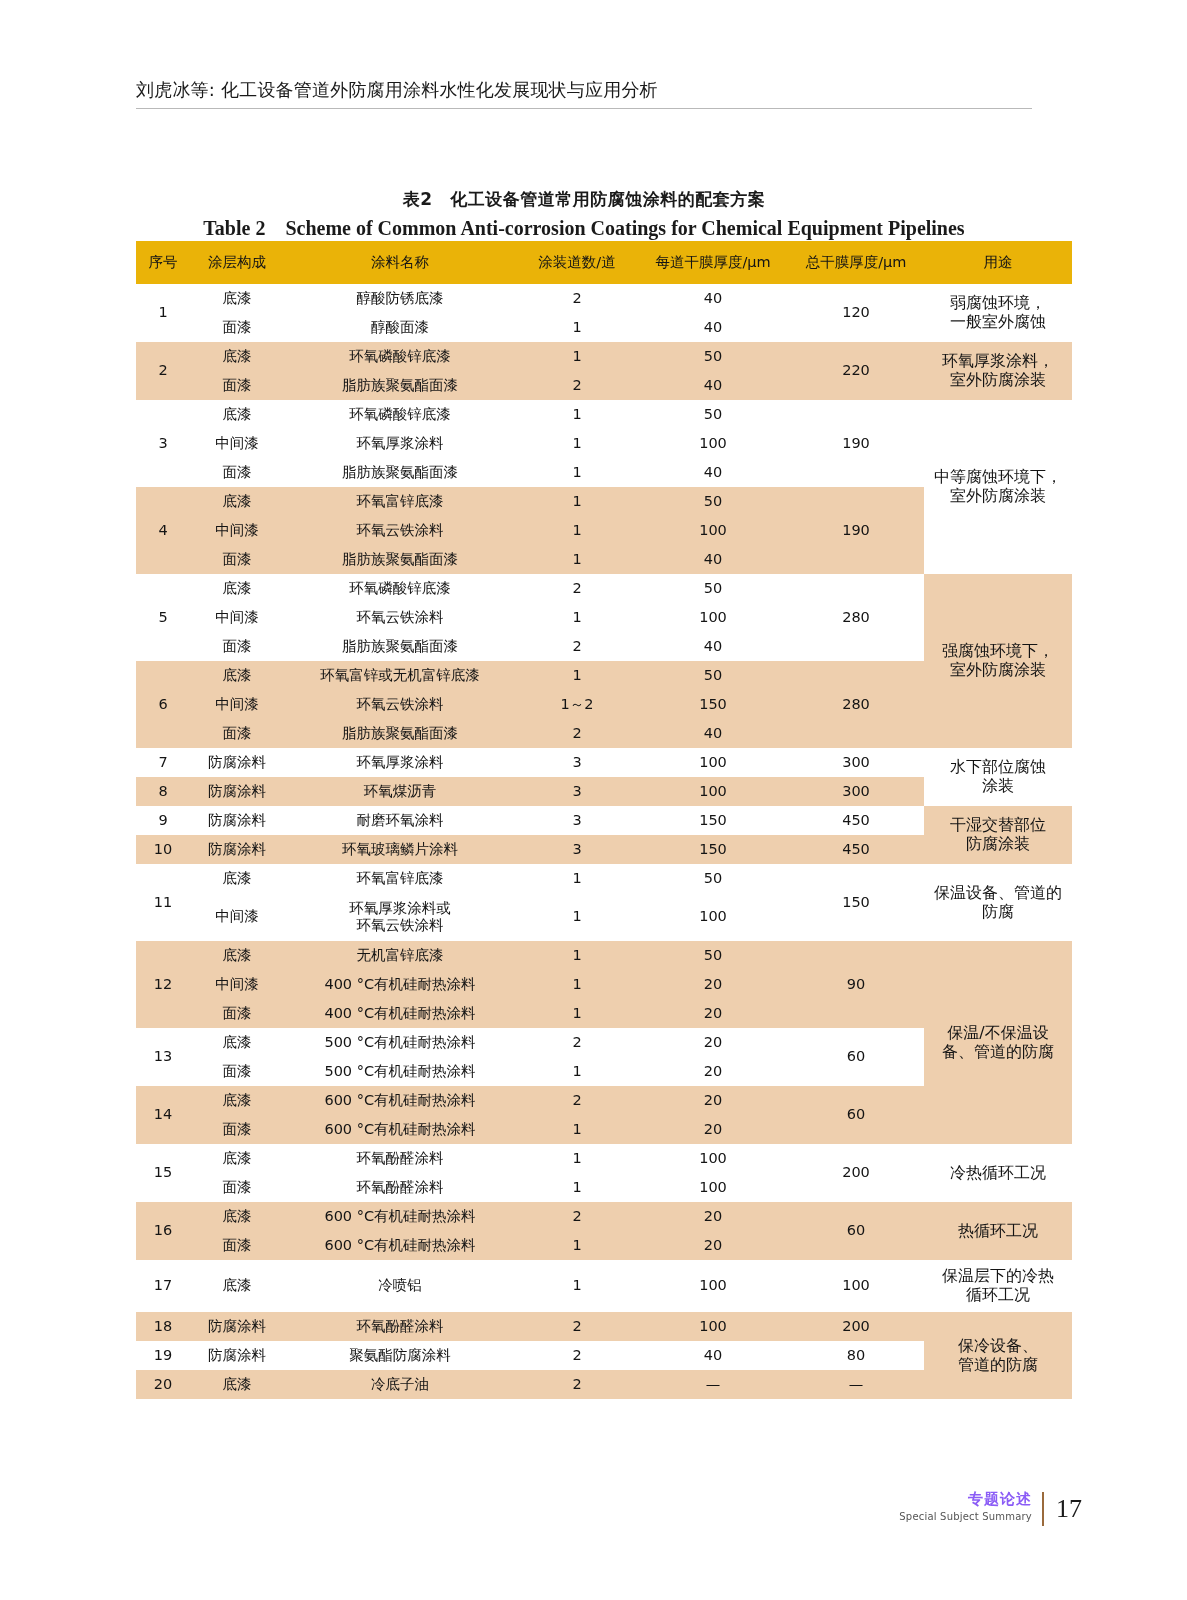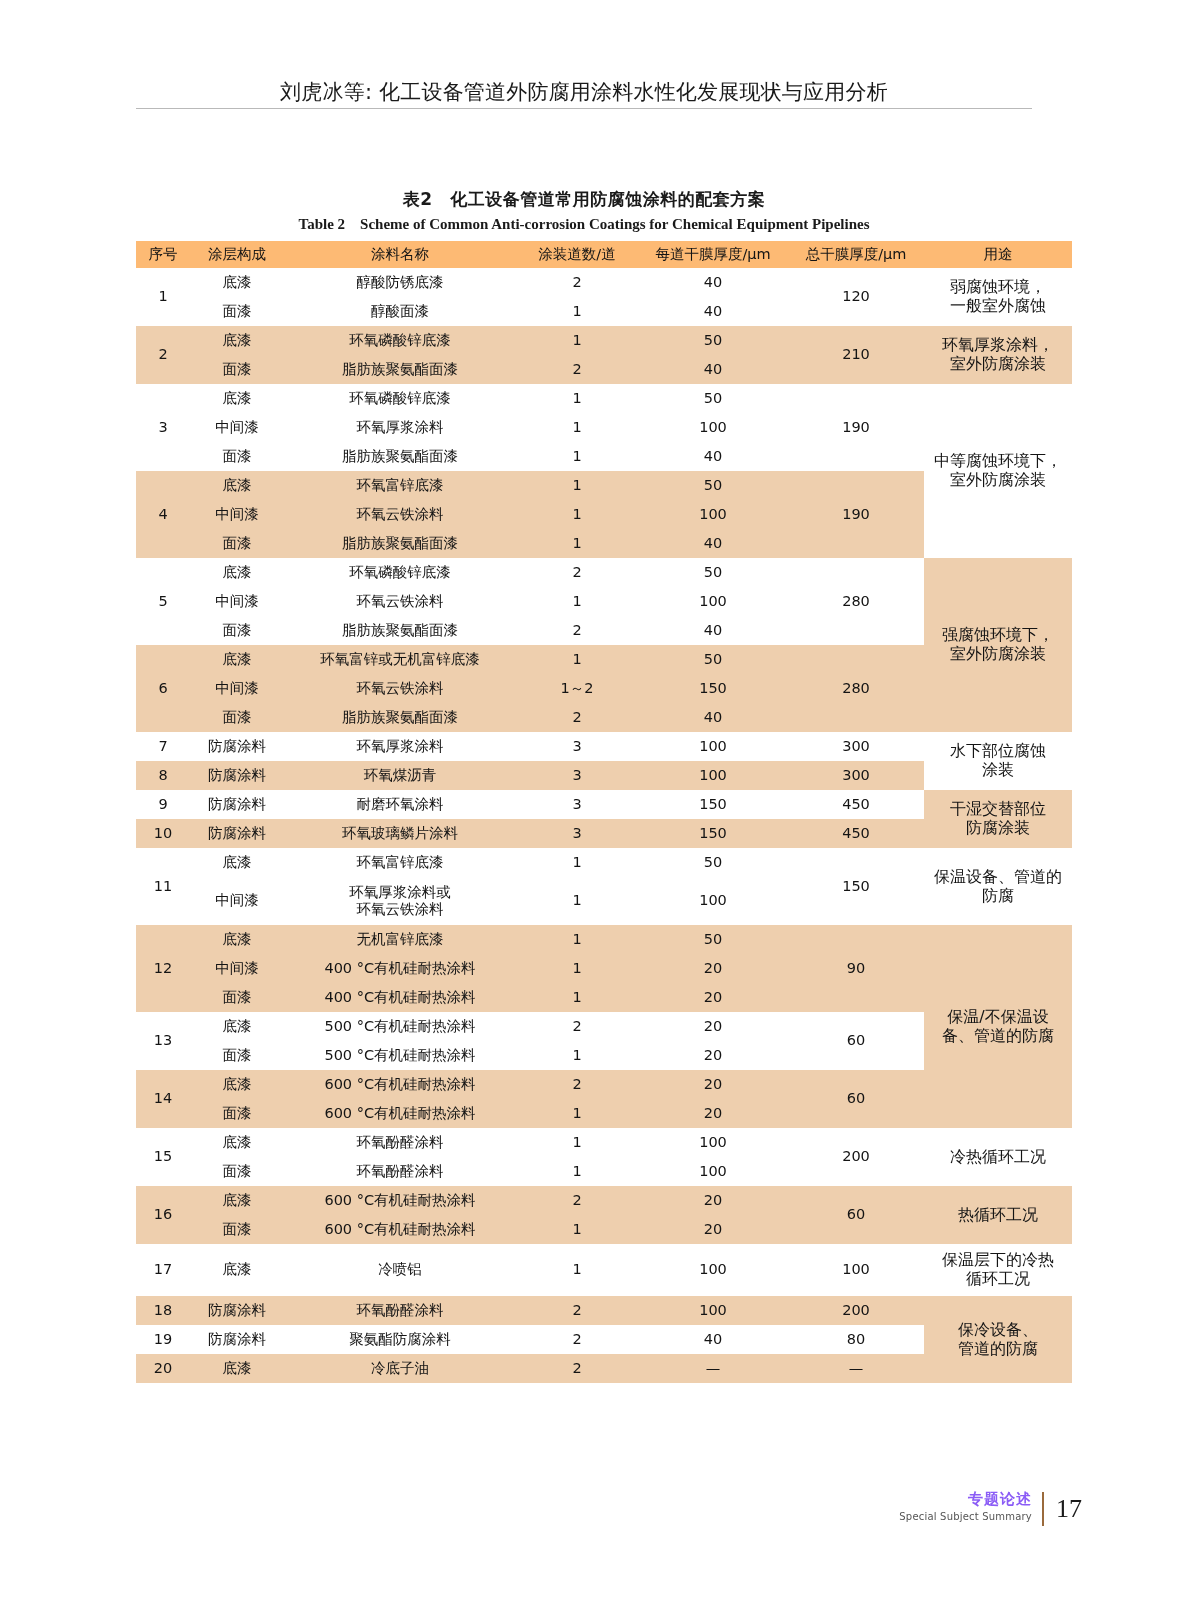--- a/index.html
+++ b/index.html
@@ -20,22 +20,22 @@
     height: 1600px;
     box-sizing: border-box;
   }
 
   
   .runhead {
     position: absolute;
     left: 136px;
     top: 78px;
     width: 896px;
-    text-align: center;
-    font-size: 21px;
+    text-align: left;
+    font-size: 18px;
     font-family: "DejaVu Sans", sans-serif;
     color: #1a1a1a;
     letter-spacing: 0.2px;
   }
   .runhead-rule {
     position: absolute;
     left: 136px;
     top: 108px;
     width: 896px;
     height: 1px;
@@ -53,21 +53,21 @@
     font-weight: bold;
     font-family: "DejaVu Sans", sans-serif;
     letter-spacing: 0.5px;
   }
   .tbl-title-en {
     position: absolute;
     left: 136px;
     top: 215px;
     width: 896px;
     text-align: center;
-    font-size: 15px;
+    font-size: 20px;
     font-weight: bold;
     font-family: "Liberation Serif", serif;
   }
 
   
   .tbl-wrap {
     position: absolute;
     left: 136px;
     top: 241px;
     width: 896px;
@@ -81,22 +81,22 @@
   }
   table.scheme td, table.scheme th {
     padding: 0;
     border: none;
     text-align: center;
     vertical-align: middle;
     line-height: 1.18;
     color: #141414;
   }
   thead th {
-    background: #fdba74;
-    height: 27px;
+    background: #eab308;
+    height: 43px;
     font-weight: normal;
     font-size: 14.5px;
     border-bottom: 1px solid #c9a077;
   }
   tbody td {
     height: 29px;
     font-size: 14.5px;
   }
   tr.band td {
     background: #eecfae;
@@ -212,21 +212,21 @@
           <td>1</td>
           <td>40</td>
         </tr>
 
         <tr class="band">
           <td rowspan="2">2</td>
           <td>底漆</td>
           <td class="name-cell">环氧磷酸锌底漆</td>
           <td>1</td>
           <td>50</td>
-          <td rowspan="2">210</td>
+          <td rowspan="2">220</td>
           <td rowspan="2" class="use-cell" style="white-space: pre-line;">环氧厚浆涂料，
 室外防腐涂装</td>
         </tr>
         <tr class="band">
           <td>面漆</td>
           <td class="name-cell">脂肪族聚氨酯面漆</td>
           <td>2</td>
           <td>40</td>
         </tr>
 

